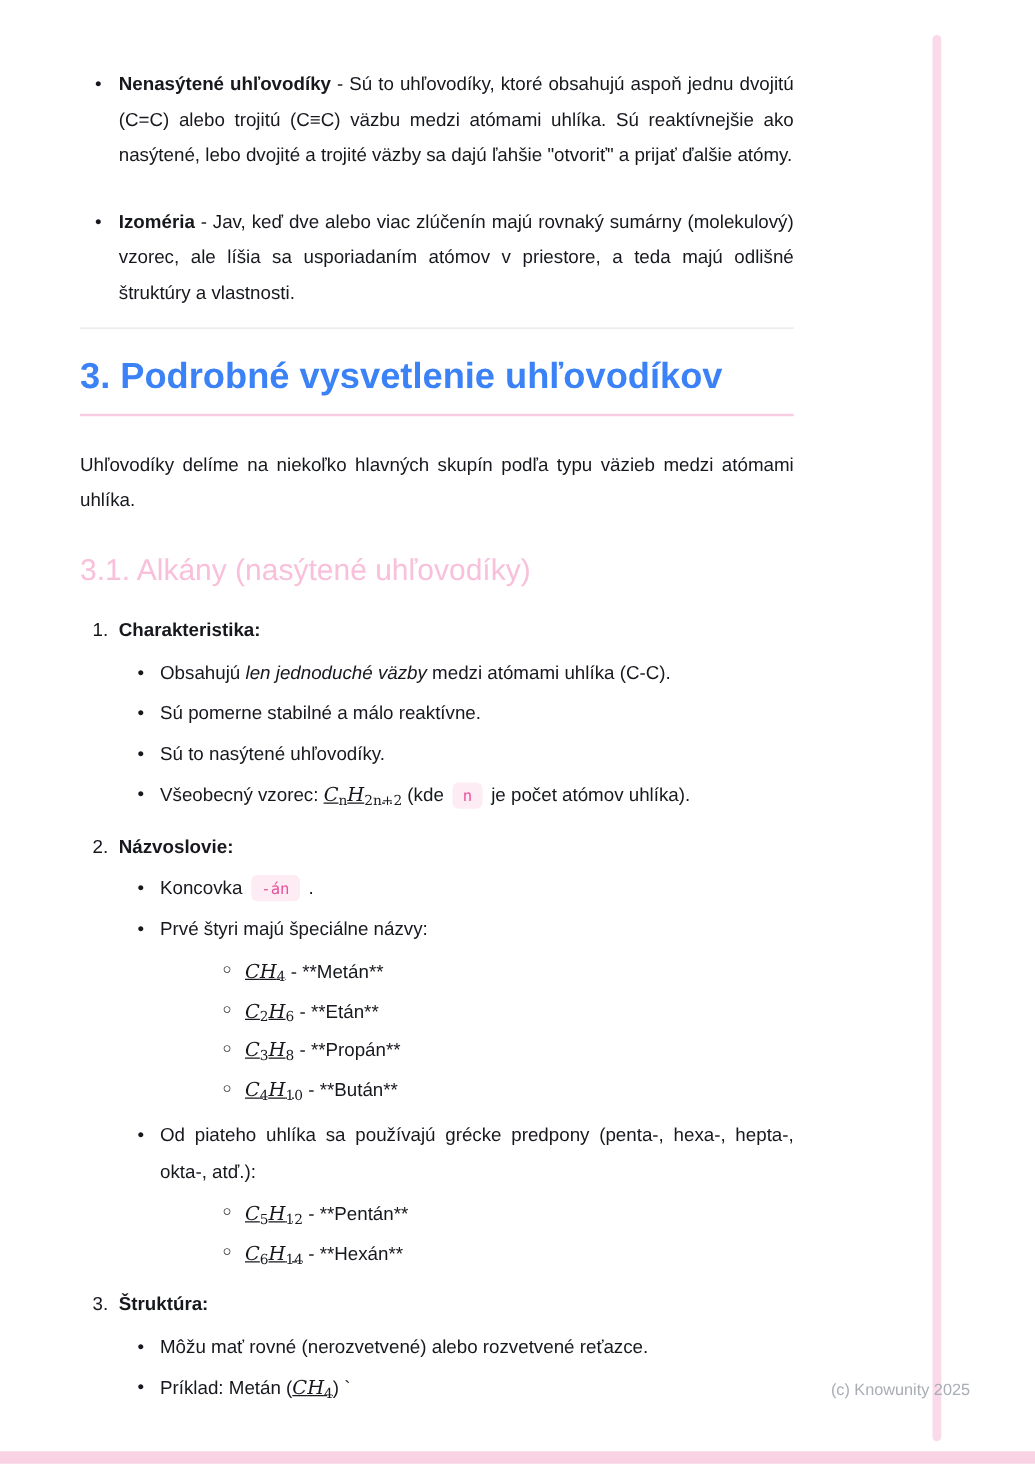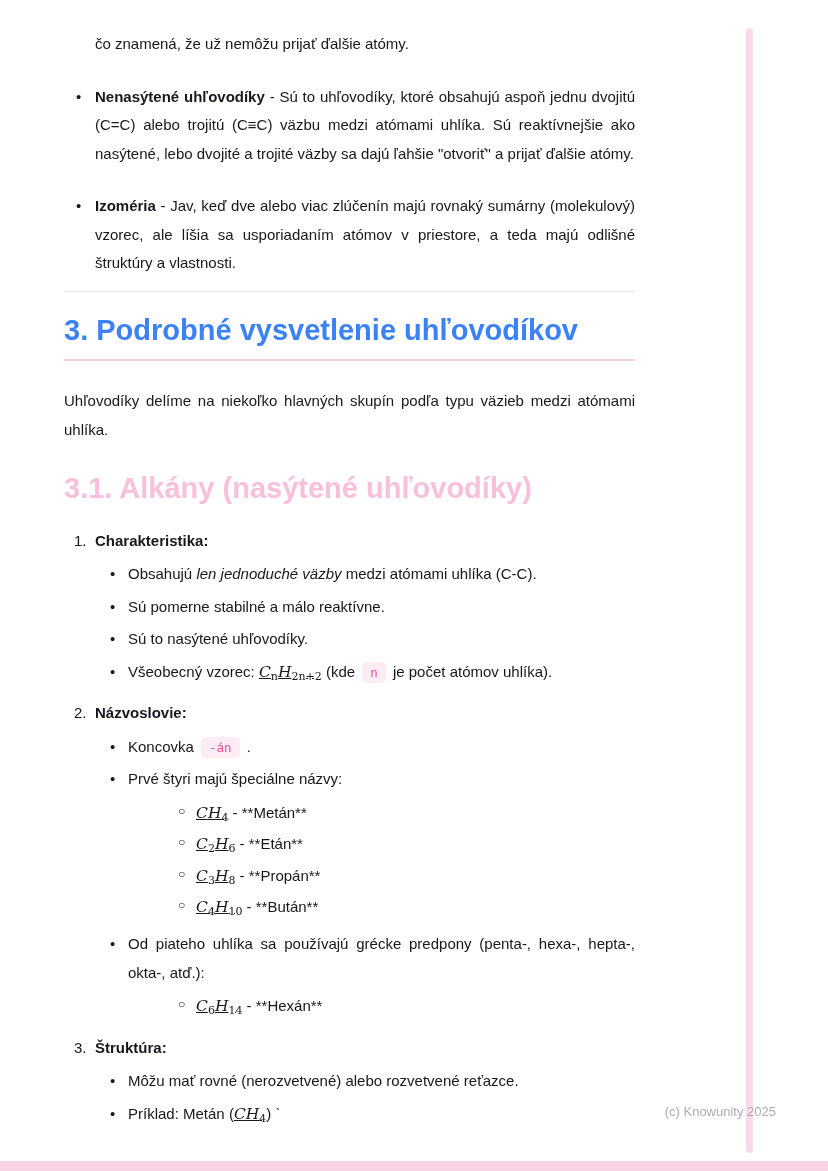--- a/index.html
+++ b/index.html
@@ -23,21 +23,21 @@
   ul.top-list > li { position:relative; padding-left:31px; margin-bottom:6px;margin-top:24px; }
   ul.top-list > li::before { content:"•"; position:absolute; left:12px; top:0; color:#16181d; }
 
   .hr-gray { border:none; border-top:1px solid #e7e7ea; margin:13px 0 0 0; }
 
   h2.section-title { font-size:29px; line-height:1.3; color:#3b82f6; margin:20px 0 10px 0; font-weight:bold; }
   .pink-rule { height:2px; background:#f8cde2; margin:0 0 26px 0; }
 
   .lead { margin-bottom:24px; }
 
-  h3.sub-title { font-size:29px; line-height:1.4; color:#f8c0da; margin:0 0 18px 0; font-weight:bold; }
+  h3.sub-title { font-size:24px; line-height:1.4; color:#f8c0da; margin:0 0 18px 0; font-weight:normal; }
 
   .num-item { position:relative; padding-left:31px; margin-bottom:12px; }
   .num-item > .num { position:absolute; left:10px; top:0; }
   .num-title { font-weight:bold; }
 
   ul.lvl2 { list-style:none; margin:5px 0 0 0; padding:0; }
   ul.lvl2 > li { position:relative; padding-left:33px; margin-bottom:4px; }
   ul.lvl2 > li::before { content:"•"; position:absolute; left:15px; top:0; }
 
   ul.lvl3 { list-style:none; margin:5px 0 8px 0; padding:0; }
@@ -57,21 +57,20 @@
 
   .footer { position:absolute; right:52px; top:1100px; font-size:13px; color:#a9adb4; z-index:2; }
   .stripe-right { position:absolute; left:746px; top:28px; width:7px; height:1125px; background:#fad9e8; border-radius:4px; z-index:1; }
   .band-bottom { position:absolute; left:0; top:1161px; width:828px; height:10px; background:#f9d2e3; }
 </style>
 </head>
 <body>
 
 <div class="content">
 
-  <p class="cont-line justify">čo znamená, že už nemôžu prijať ďalšie atómy.</p>
 
   <ul class="top-list">
     <li class="justify"><b>Nenasýtené uhľovodíky</b><span> - Sú to uhľovodíky, ktoré obsahujú aspoň jednu dvojitú (C=C) alebo trojitú (C≡C) väzbu medzi atómami uhlíka. Sú reaktívnejšie ako nasýtené, lebo dvojité a trojité väzby sa dajú ľahšie "otvoriť" a prijať ďalšie atómy.</span></li>
     <li class="justify"><b>Izoméria</b><span> - Jav, keď dve alebo viac zlúčenín majú rovnaký sumárny (molekulový) vzorec, ale líšia sa usporiadaním atómov v priestore, a teda majú odlišné štruktúry a vlastnosti.</span></li>
   </ul>
 
   <hr class="hr-gray">
 
   <h2 class="section-title">3. Podrobné vysvetlenie uhľovodíkov</h2>
   <div class="pink-rule"></div>
@@ -101,20 +100,21 @@
         <ul class="lvl3">
           <li><span class="math"><em>C</em><sub></sub><em>H</em><sub>4</sub></span><span> - **Metán**</span></li>
           <li><span class="math"><em>C</em><sub>2</sub><em>H</em><sub>6</sub></span><span> - **Etán**</span></li>
           <li><span class="math"><em>C</em><sub>3</sub><em>H</em><sub>8</sub></span><span> - **Propán**</span></li>
           <li><span class="math"><em>C</em><sub>4</sub><em>H</em><sub>10</sub></span><span> - **Bután**</span></li>
         </ul>
       </li>
       <li class="justify">
         <span>Od piateho uhlíka sa používajú grécke predpony (penta-, hexa-, hepta-, okta-, atď.):</span>
         <ul class="lvl3">
+          <li><span class="math"><em>C</em><sub>5</sub><em>H</em><sub>12</sub></span><span> - **Pentán**</span></li>
           <li><span class="math"><em>C</em><sub>6</sub><em>H</em><sub>14</sub></span><span> - **Hexán**</span></li>
         </ul>
       </li>
     </ul>
   </div>
 
   <div class="num-item">
     <span class="num">3.</span>
     <span class="num-title">Štruktúra:</span>
     <ul class="lvl2">

